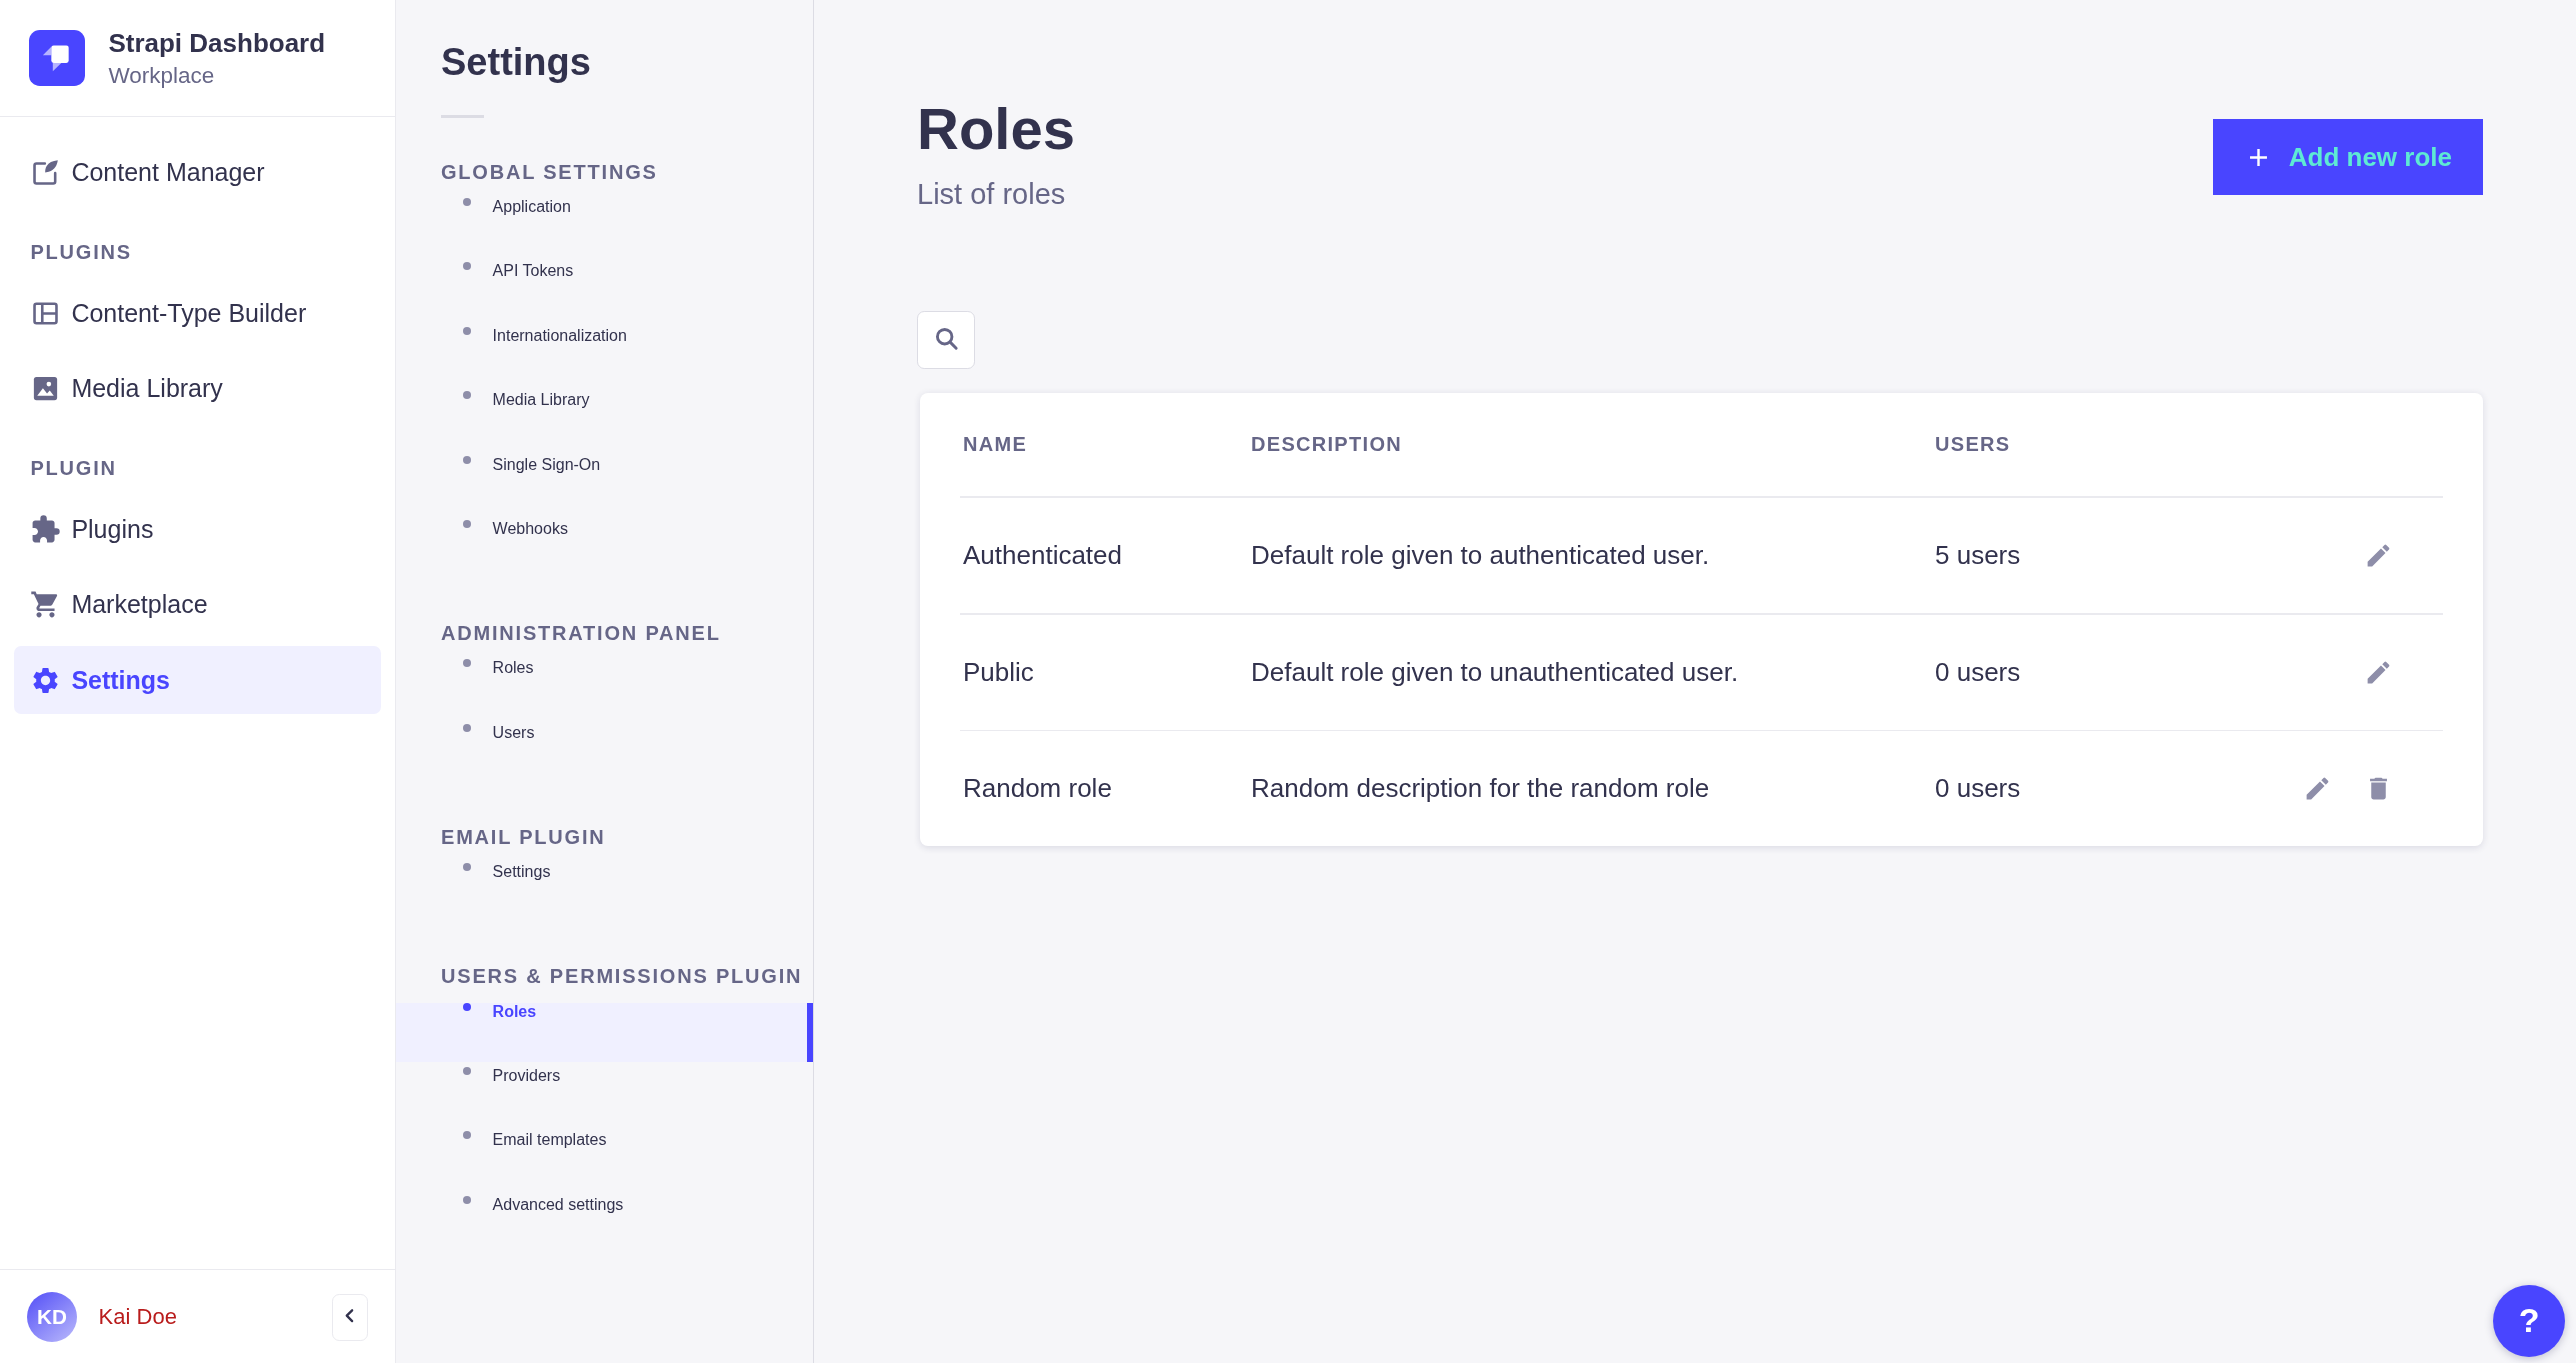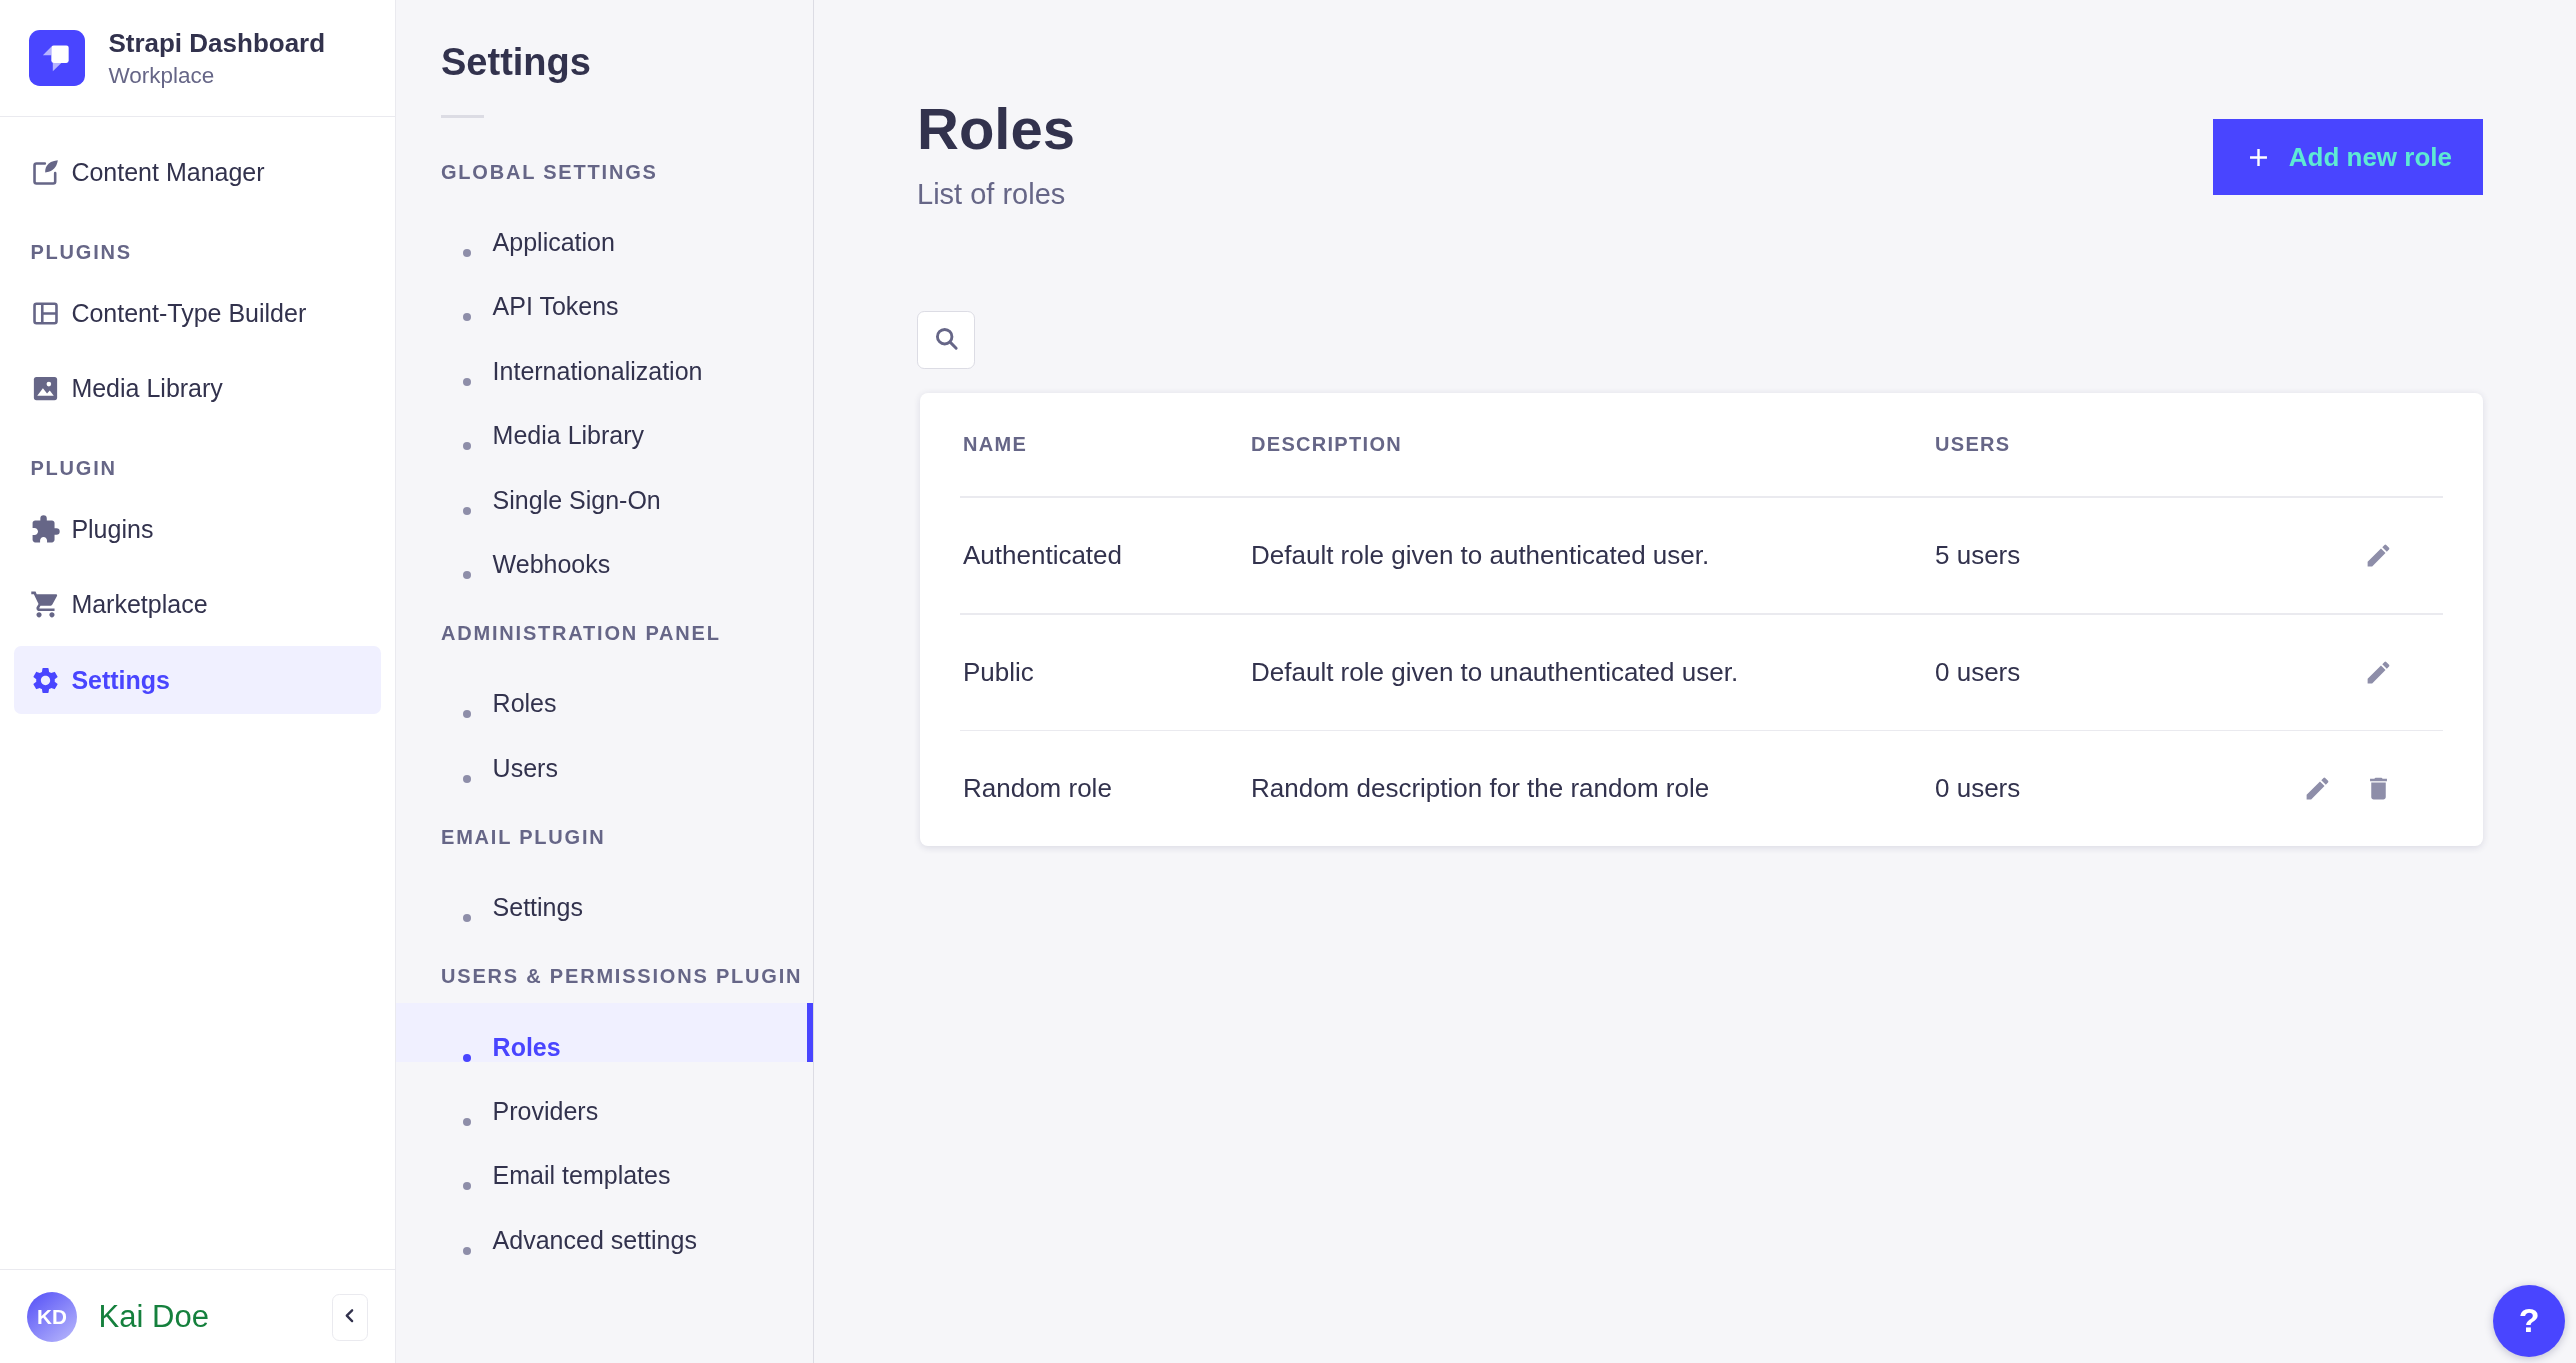--- a/index.html
+++ b/index.html
@@ -46,42 +46,42 @@
   .sidebar-footer {
     flex: none; height: 95px; border-top: 1.8px solid #eaeaef;
     display: flex; align-items: center; gap: 21.6px; padding: 0 27px;
   }
   .avatar {
     width: 50px; height: 50px; border-radius: 50%; flex: none;
     background: linear-gradient(140deg, #5753f7 5%, #b6b5fb 95%);
     color: #fff; font-weight: bold; font-size: 20.7px;
     display: flex; align-items: center; justify-content: center;
   }
-  .user-name { font-size: 31px; color: #15803d; flex: 1; }
+  .user-name { font-size: 22px; color: #b91c1c; flex: 1; }
   .collapse-btn {
     width: 36px; height: 47px; background: #fff; cursor: pointer;
     border: 1.8px solid #eaeaef; border-radius: 7.2px;
     display: flex; align-items: center; justify-content: center; color: #32324d;
   }
   .collapse-btn svg { width: 23.4px; height: 23.4px; }
   
   .subnav {
     position: absolute; left: 396px; top: 0; bottom: 0; width: 418px;
     background: #f6f6f9; border-right: 1.8px solid #dcdce4;
   }
   .subnav-title { font-size: 38px; font-weight: bold; color: #32324d; margin: 41px 0 0 45px; }
   .subnav-divider { width: 43px; height: 2.7px; background: #dcdce4; margin: 31px 0 0 45px; }
   .subnav-section-label {
     font-size: 20px; font-weight: bold; color: #666687;
     letter-spacing: 1.8px; margin: 43px 0 14.4px 45px;
   }
   .subnav-item {
-    position: relative; display: flex; align-items: flex-end;
+    position: relative; display: flex; align-items: flex-start;
     height: 59px; margin-bottom: 5.4px; padding-left: 67px;
-    font-size: 25px; color: #32324d; cursor: pointer;
+    font-size: 16px; color: #32324d; cursor: pointer;
   }
   .subnav-item .bullet {
     width: 8px; height: 8px; border-radius: 50%;
     background: #8e8ea9; margin-right: 21.6px; flex: none;
   }
   .subnav-item.active { background: #f0f0ff; color: #4945ff; font-weight: bold; }
   .subnav-item.active .bullet { background: #4945ff; }
   .subnav-item.active::after {
     content: ""; position: absolute; right: 0; top: 0; bottom: 0;
     width: 6.3px; background: #4945ff;

